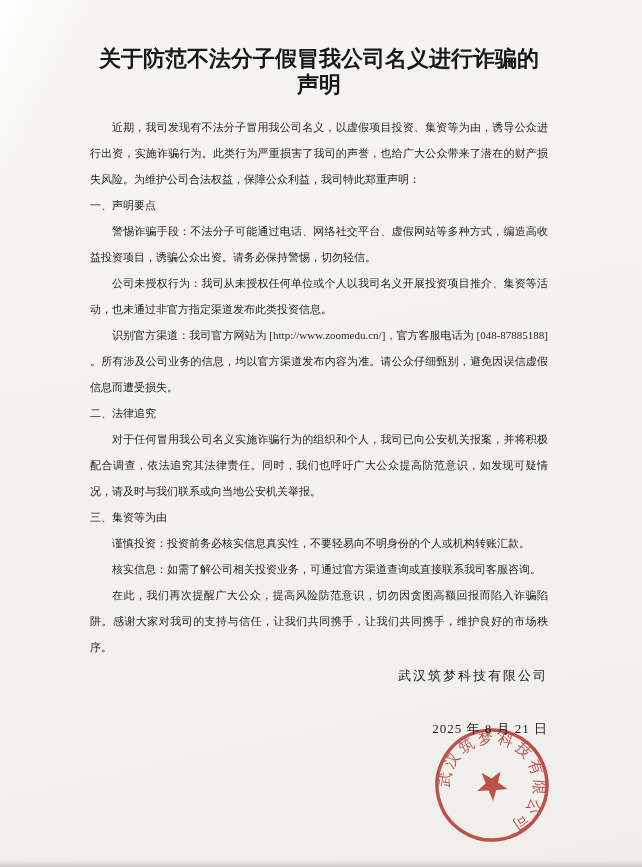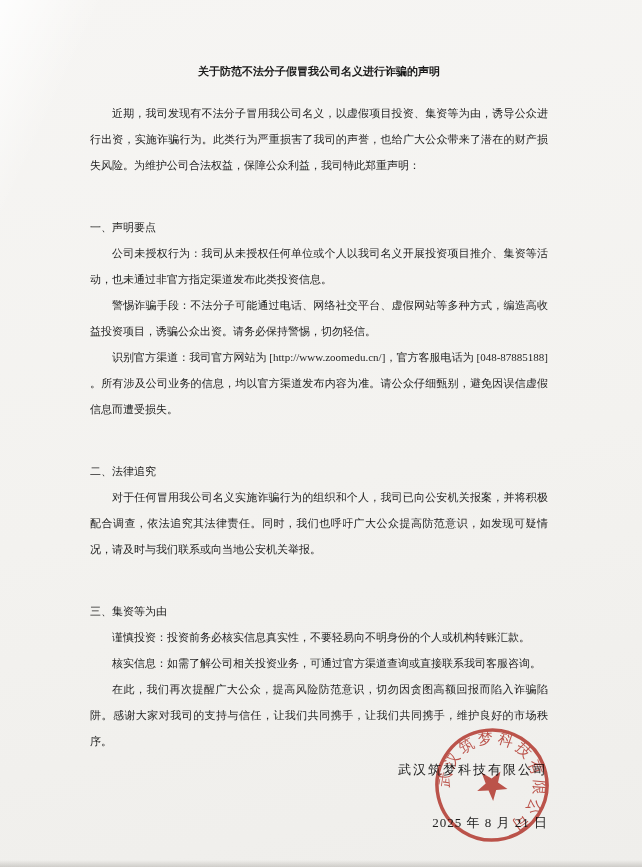--- a/index.html
+++ b/index.html
@@ -17,29 +17,29 @@
   }
   .page::after{
     content:"";position:absolute;left:0;right:0;bottom:0;height:7px;
     background:linear-gradient(to bottom, rgba(0,0,0,0) 0%, rgba(90,85,78,.22) 100%);
     pointer-events:none;
   }
   .content{
     position:absolute;left:90px;top:46px;width:458px;
   }
   .doc-title{
-    font-size:11px;font-weight:bold;text-align:center;
-    line-height:26px;margin:12px 0 16px 0;letter-spacing:0px;color:#181818;
+    font-size:22px;font-weight:bold;text-align:center;
+    line-height:26px;margin:0 0 16px 0;letter-spacing:0px;color:#181818;
   }
   .para,.heading{
     font-size:11px;line-height:26px;margin:0;
     text-align:justify;color:#1e1e1e;
   }
   .para{text-indent:2em;}
-  .heading{text-indent:0;margin-top:36px;}
+  .heading{text-indent:0;}
   .signature{margin-top:2px;text-align:right;}
   .sig-company{font-size:13px;line-height:28px;letter-spacing:2px;}
   .sig-date{font-size:13px;line-height:28px;letter-spacing:1px;margin-top:25px;}
   .seal{
     position:absolute;left:430px;top:723px;width:124px;height:124px;
     transform:rotate(32deg);
     mix-blend-mode:multiply;opacity:.88;
     pointer-events:none;
   }
 </style>
@@ -47,23 +47,23 @@
 <body>
 
 <div class="page">
   <div class="content">
     <h1 class="doc-title">关于防范不法分子假冒我公司名义进行诈骗的声明</h1>
 
     <p class="para">近期，我司发现有不法分子冒用我公司名义，以虚假项目投资、集资等为由，诱导公众进行出资，实施诈骗行为。此类行为严重损害了我司的声誉，也给广大公众带来了潜在的财产损失风险。为维护公司合法权益，保障公众利益，我司特此郑重声明：</p>
 
     <p class="heading">一、声明要点</p>
 
+    <p class="para">警惕诈骗手段：不法分子可能通过电话、网络社交平台、虚假网站等多种方式，编造高收益投资项目，诱骗公众出资。请务必保持警惕，切勿轻信。</p>
+
     <p class="para">公司未授权行为：我司从未授权任何单位或个人以我司名义开展投资项目推介、集资等活动，也未通过非官方指定渠道发布此类投资信息。</p>
-
-    <p class="para">警惕诈骗手段：不法分子可能通过电话、网络社交平台、虚假网站等多种方式，编造高收益投资项目，诱骗公众出资。请务必保持警惕，切勿轻信。</p>
 
     <p class="para">识别官方渠道：我司官方网站为 [http://www.zoomedu.cn/]，官方客服电话为 [048-87885188] 。所有涉及公司业务的信息，均以官方渠道发布内容为准。请公众仔细甄别，避免因误信虚假信息而遭受损失。</p>
 
     <p class="heading">二、法律追究</p>
 
     <p class="para">对于任何冒用我公司名义实施诈骗行为的组织和个人，我司已向公安机关报案，并将积极配合调查，依法追究其法律责任。同时，我们也呼吁广大公众提高防范意识，如发现可疑情况，请及时与我们联系或向当地公安机关举报。</p>
 
     <p class="heading">三、集资等为由</p>
 
     <p class="para">谨慎投资：投资前务必核实信息真实性，不要轻易向不明身份的个人或机构转账汇款。</p>

